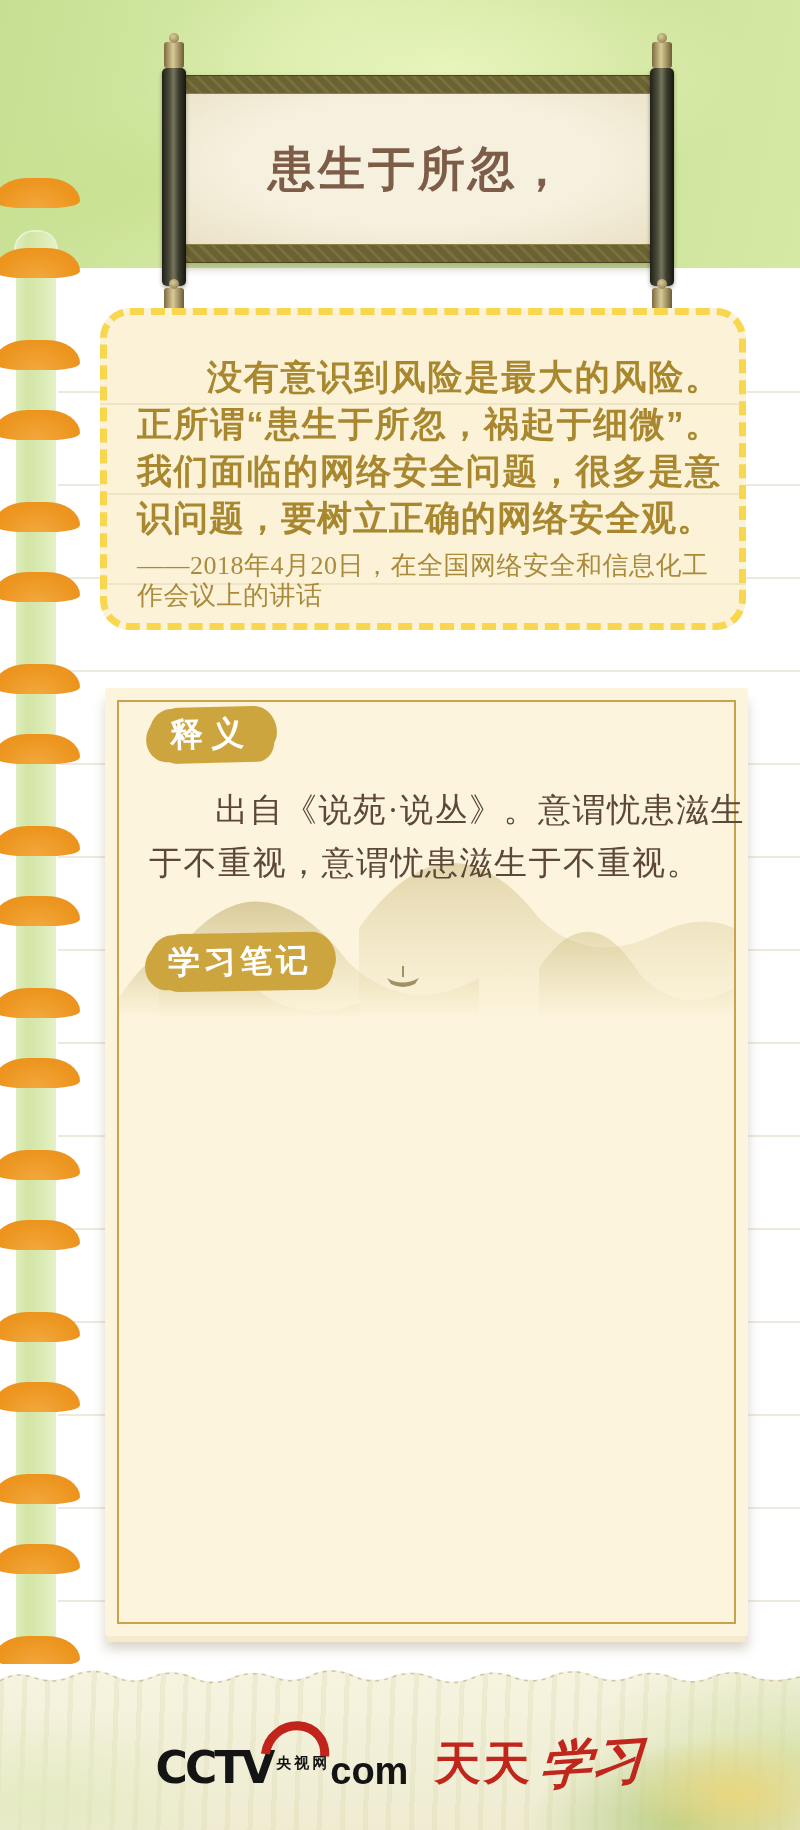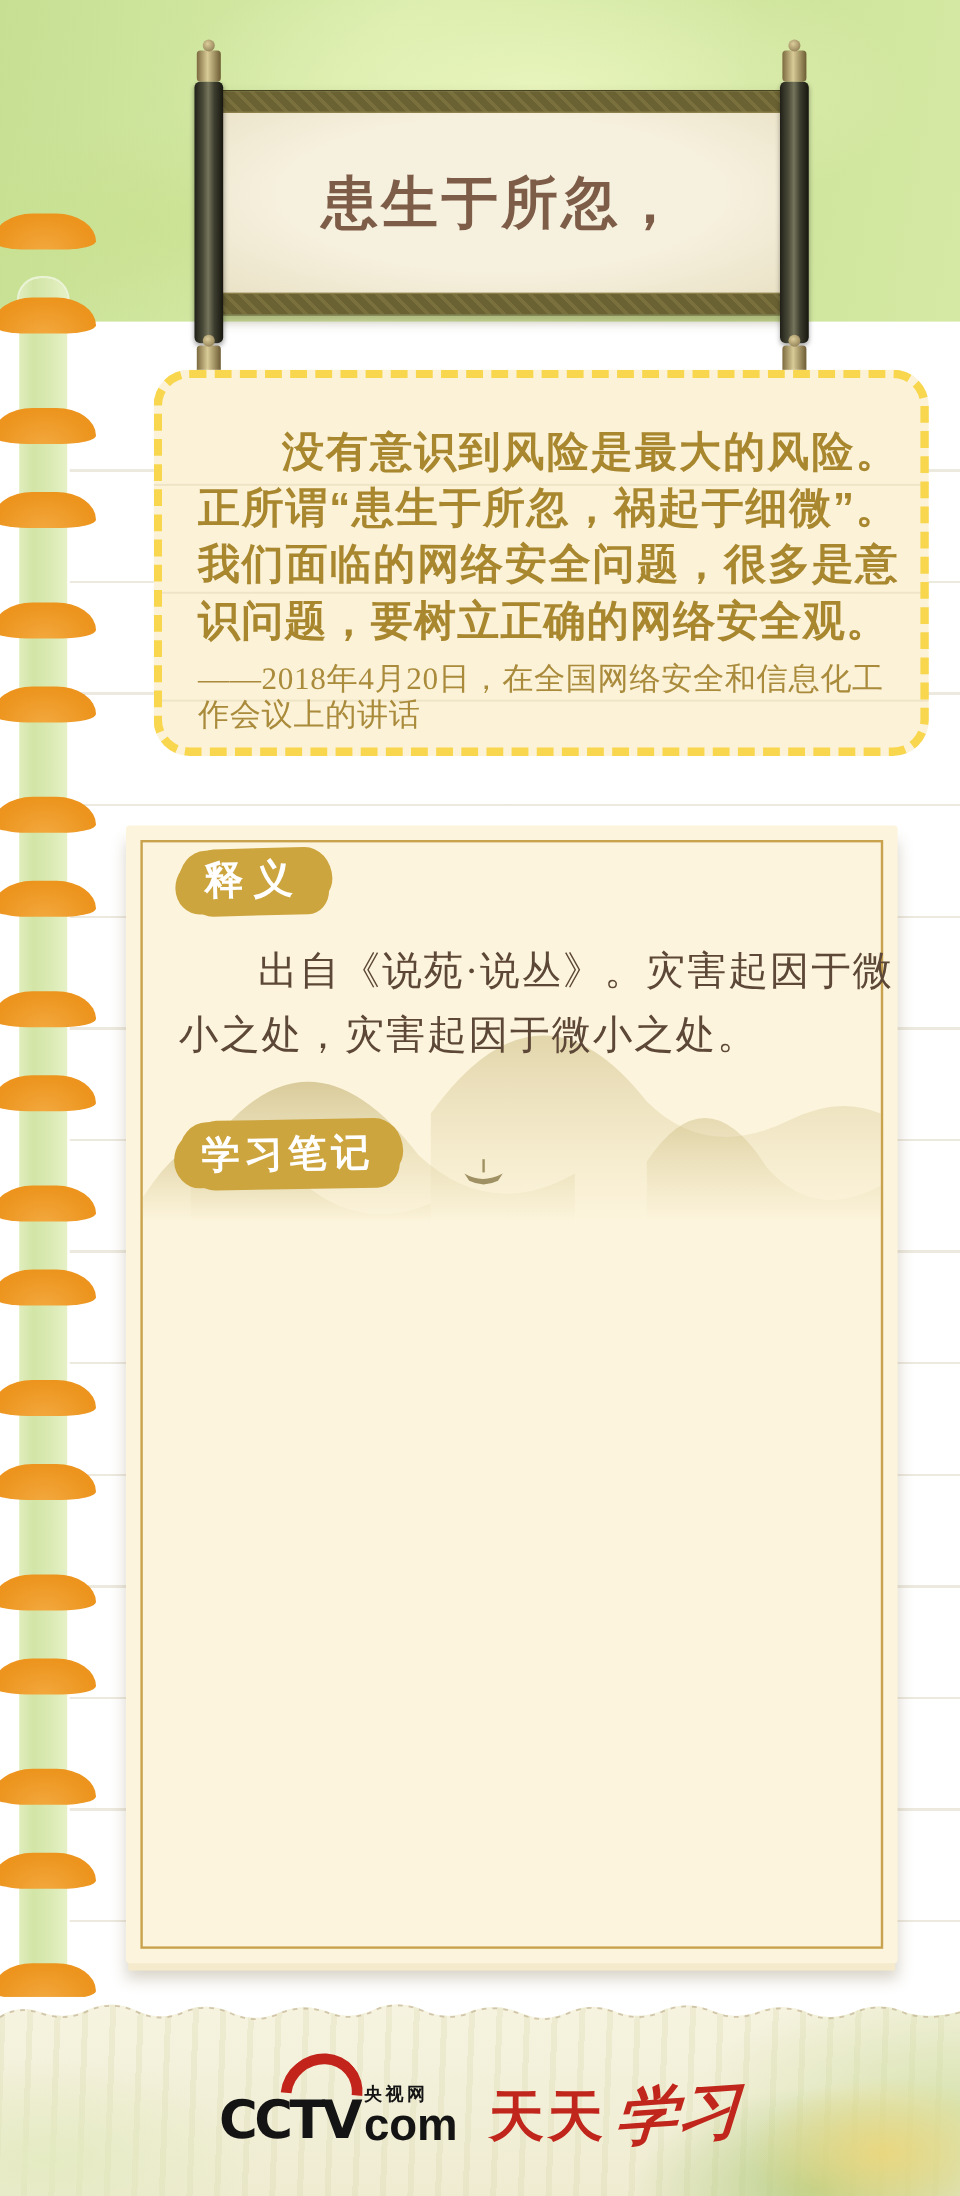--- a/index.html
+++ b/index.html
@@ -65,21 +65,20 @@
     background:radial-gradient(circle at 40% 35%,#dccd9a,#7d6c44);
   }
   .f-tl{left:16px;top:0}.f-bl{left:16px;top:246px}
   .f-tr{right:16px;top:0}.f-br{right:16px;top:246px}
   
   .quote-box{
     position:absolute;left:100px;top:308px;width:646px;height:322px;box-sizing:border-box;
     border:7px dashed #f8d64e;border-radius:30px;
     background:#fbf2d8 repeating-linear-gradient(to bottom, transparent 0 88px, rgba(210,195,155,.30) 88px 90px);
     padding:38px 24px 0 30px;
-    margin-left:28px;
   }
   .quote-text{
     width:584px;font-size:35px;line-height:47px;font-weight:700;color:#a8872e;
     text-indent:2em;text-align:justify;letter-spacing:1px;
     font-family:"Liberation Sans",sans-serif;
   }
   .quote-attr{
     margin-top:10px;width:572px;font-size:26px;line-height:30px;color:#aa8b3c;
     letter-spacing:.5px;font-family:"Liberation Serif",serif;
   }
@@ -131,21 +130,21 @@
   .cctv{position:relative;display:flex;align-items:flex-end;}
   .cctv-swoosh{
     position:absolute;right:78px;top:-26px;width:52px;height:48px;border-radius:50%;
     border:9px solid #c2231a;border-bottom-color:transparent;border-left-color:transparent;
     transform:rotate(-40deg);
   }
   .cctv-text{
     font-size:44px;font-weight:900;color:#141414;letter-spacing:-3px;line-height:.9;
     font-family:"DejaVu Sans",sans-serif;
   }
-  .cctv-right{display:flex;flex-direction:column;align-items:flex-start;margin-left:4px;line-height:1;text-align:center;}
+  .cctv-right{display:flex;flex-direction:row;align-items:flex-start;margin-left:4px;line-height:1;text-align:center;}
   .cntv{font-size:15px;font-weight:700;color:#141414;letter-spacing:3px;margin-bottom:2px;}
   .com{font-size:38px;font-weight:700;color:#141414;line-height:.85;}
   .tt-logo{display:flex;align-items:flex-end;color:#c0261b;}
   .tt-tian{font-size:46px;font-weight:700;font-family:"Liberation Serif",serif;letter-spacing:3px;line-height:1;}
   .tt-xuexi{
     font-size:52px;font-weight:700;font-style:italic;font-family:"Liberation Serif",serif;
     transform:rotate(-4deg) skewX(-8deg);margin-left:8px;line-height:.95;
   }
 </style>
 </head>
@@ -208,21 +207,21 @@
     <path d="M420,250 Q470,175 520,255 Q560,300 615,270 L615,300 L420,300 Z" fill="url(#mg)" opacity=".6"></path>
     <path d="M40,260 Q130,115 230,245 Q290,300 360,260 L360,300 L40,300 Z" fill="url(#mg)" opacity=".95"></path>
     <path d="M0,280 Q60,185 130,265 Q180,310 240,285 L240,300 L0,300 Z" fill="url(#mg)"></path>
     <g opacity=".8" transform="translate(268,256)">
       <path d="M0,4 q15,9 32,0 l-4,6 q-12,6 -24,0 z" fill="#8a7a48"></path>
       <rect x="15" y="-8" width="2" height="11" fill="#8a7a48"></rect>
     </g>
   </svg>
   <div class="card-border"></div>
   <div class="badge badge1">释义</div>
-  <div class="sec-text text1">出自《说苑·说丛》。灾害起因于微小之处，灾害起因于微小之处。</div>
+  <div class="sec-text text1">出自《说苑·说丛》。意谓忧患滋生于不重视，意谓忧患滋生于不重视。</div>
   <div class="badge badge2">学习笔记</div>
 </div>
 
 <div class="footer">
   <div class="logo-row">
     <div class="cctv">
       <span class="cctv-swoosh"></span>
       <span class="cctv-text">CCTV</span>
       <span class="cctv-right">
         <span class="cntv">央视网</span>

